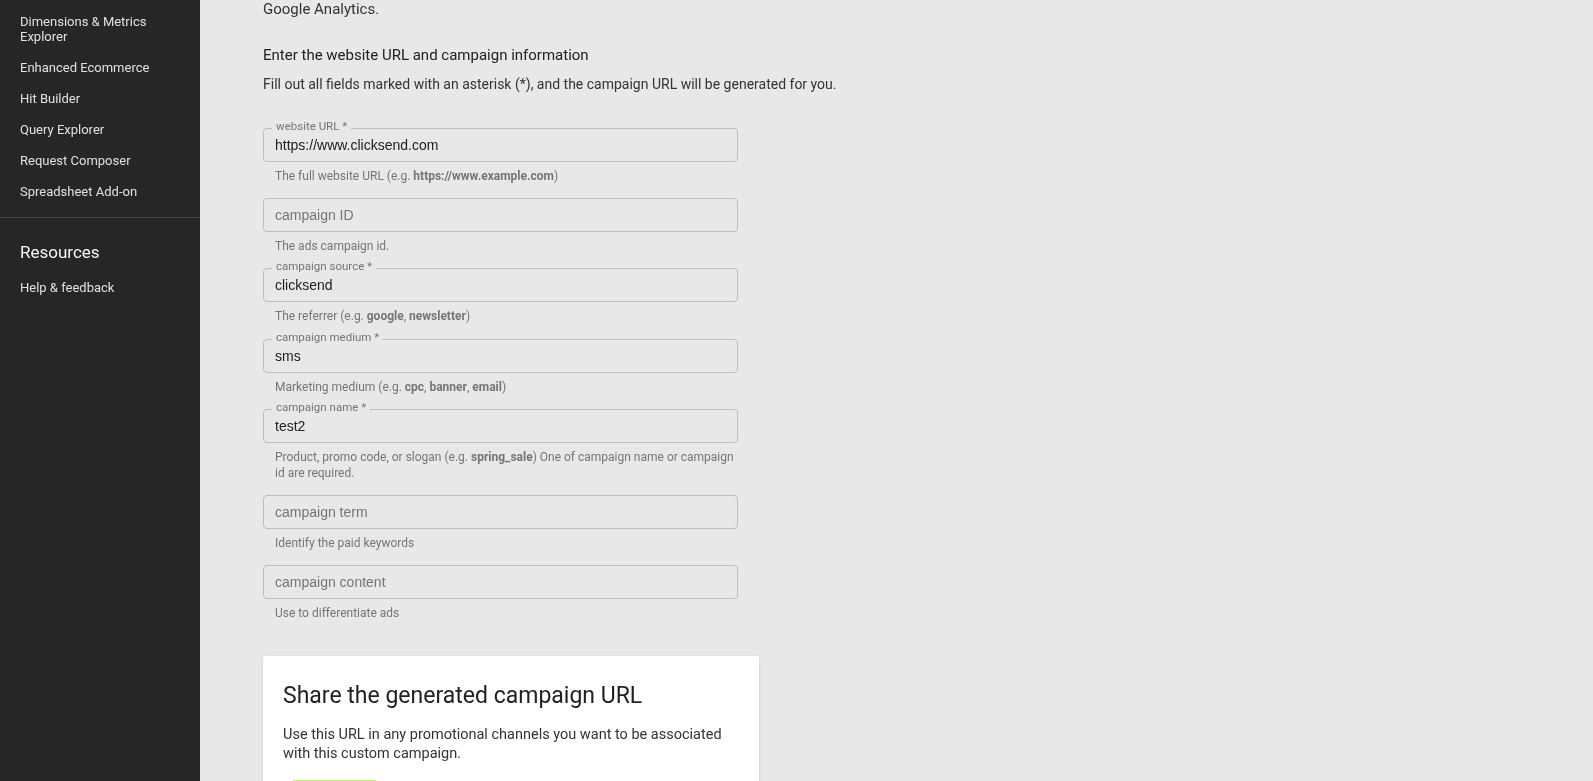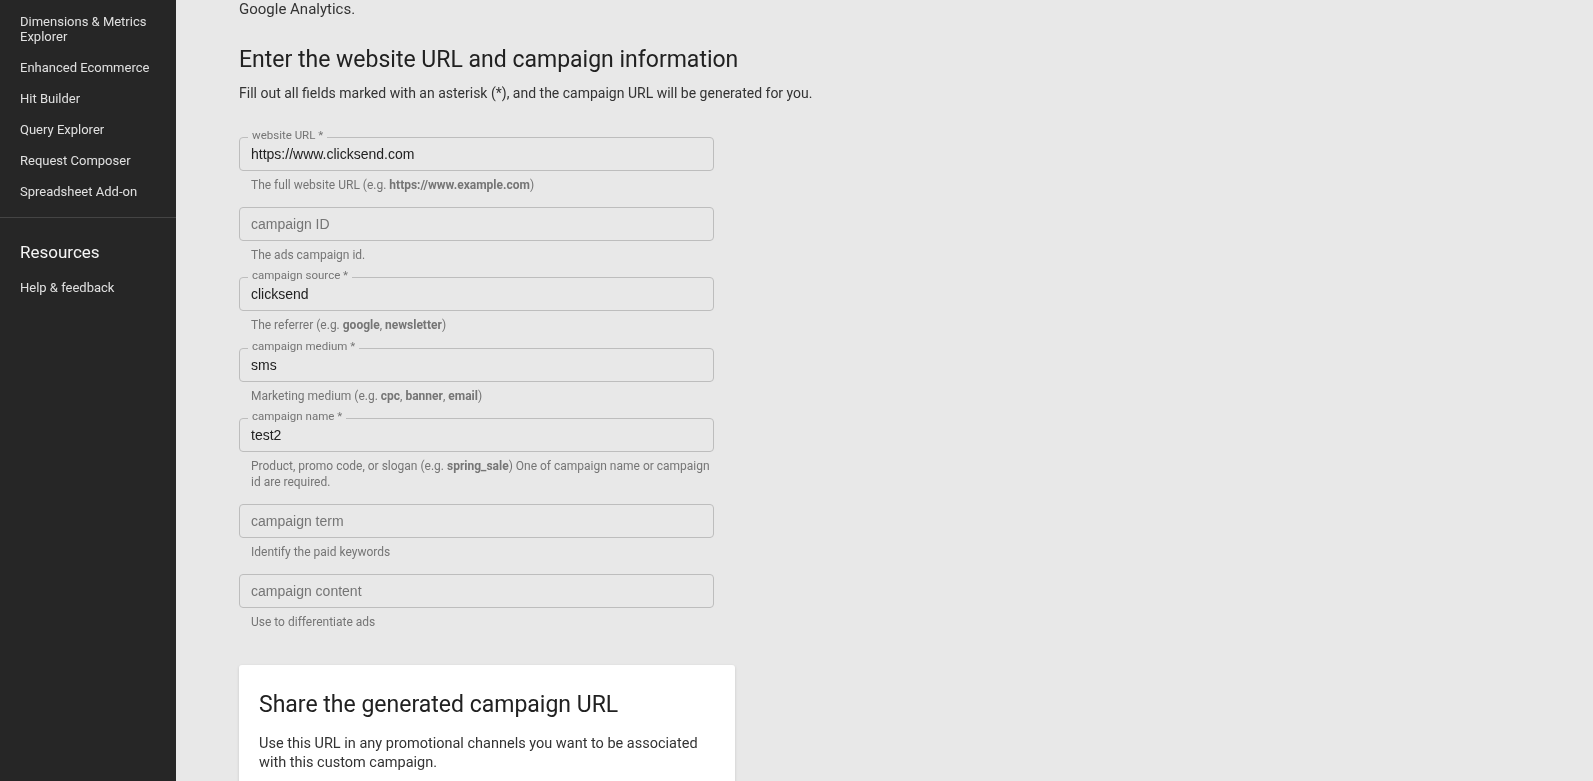--- a/index.html
+++ b/index.html
@@ -7,21 +7,21 @@
     font-family: Roboto, "Helvetica Neue", Arial, sans-serif;
     background: #e8e8e8;
     display: flex;
     width: 1593px;
     height: 781px;
     overflow: hidden;
     color: #212121;
   }
   
   .sidebar {
-    width: 176px;
+    width: 200px;
     background: #262626;
     color: #e0e0e0;
     flex-shrink: 0;
     padding-top: 6px;
   }
   .sidebar .nav-item {
     font-size: 13px;
     padding: 8px 20px;
     cursor: pointer;
     color: #e0e0e0;
@@ -43,21 +43,21 @@
     padding: 0 63px;
     overflow-y: auto;
   }
   .top-text {
     font-size: 15px;
     color: #333;
     margin-top: 0;
     margin-bottom: 28px;
   }
   h2.form-heading {
-    font-size: 23px;
+    font-size: 15px;
     font-weight: 400;
     margin-bottom: 12px;
     color: #212121;
   }
   .form-desc {
     font-size: 14px;
     color: #333;
     margin-bottom: 36px;
   }
 

